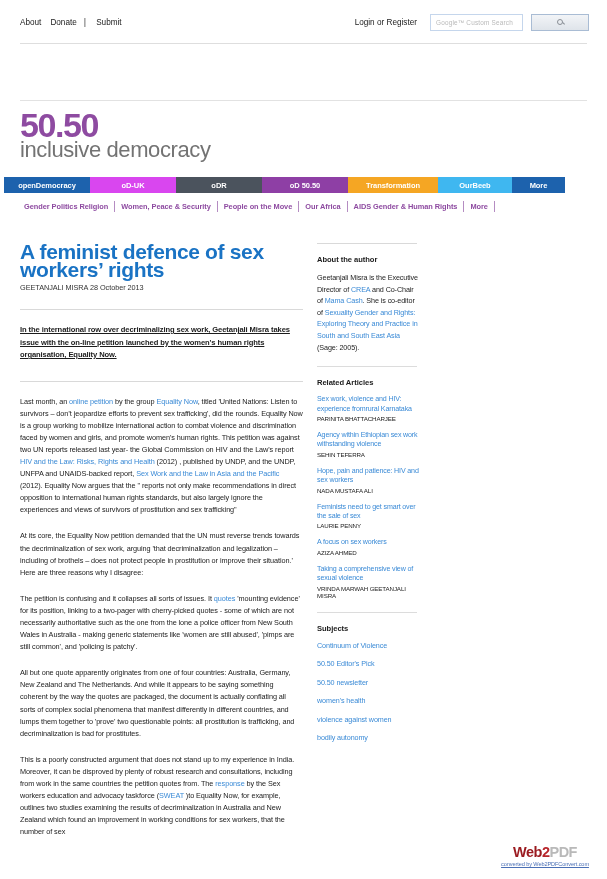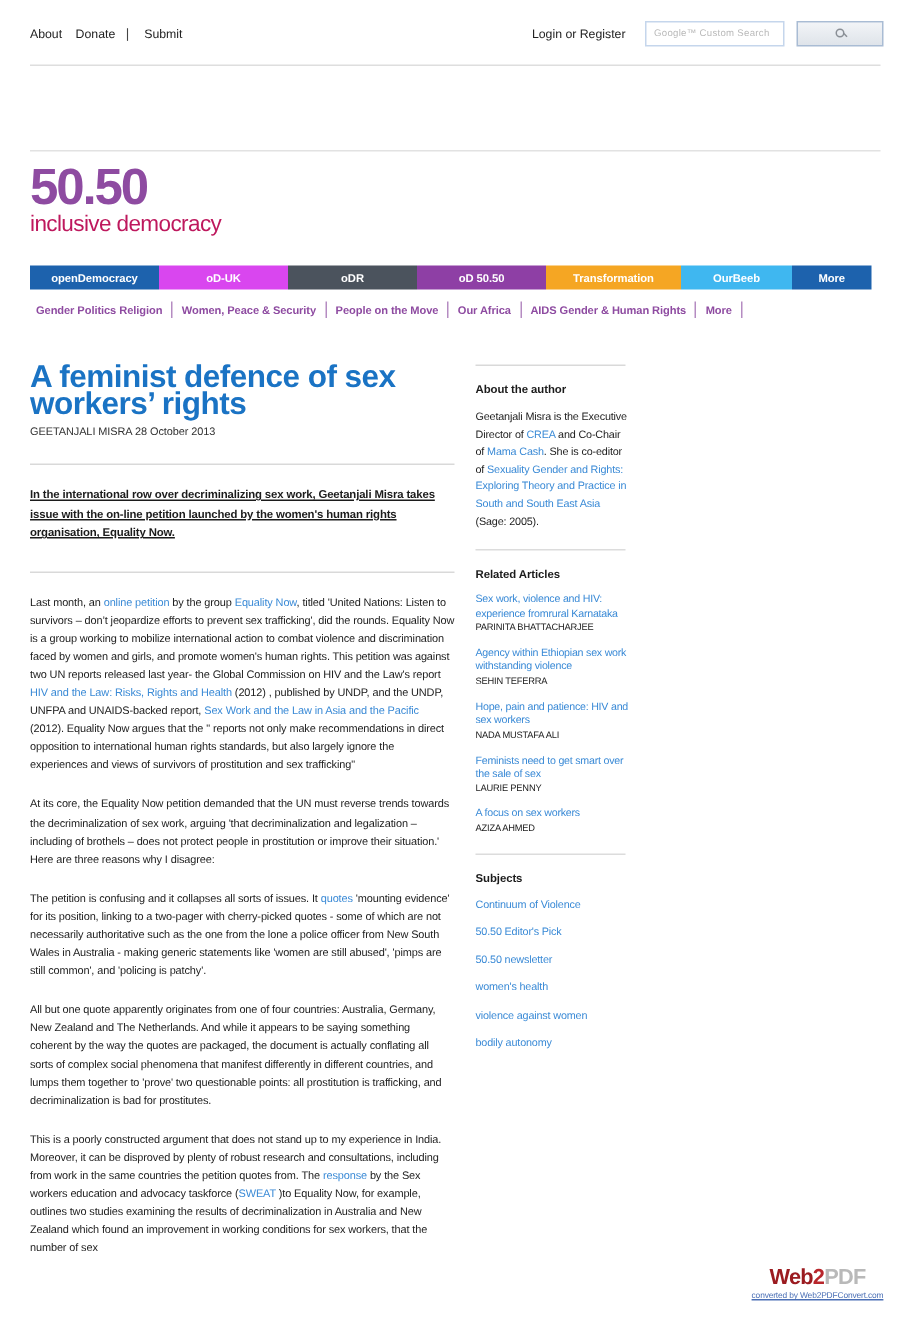--- a/index.html
+++ b/index.html
@@ -111,31 +111,31 @@
   }
   .logo-main {
     font-size: 34px;
     font-weight: bold;
     color: #8e4ba1;
     letter-spacing: -1.4px;
     line-height: 36px;
     font-family: "Liberation Sans", sans-serif;
   }
   .logo-sub {
-    font-size: 15px;
-    color: #be185d;
+    font-size: 22px;
+    color: #737373;
     letter-spacing: -0.4px;
     line-height: 20px;
     margin-top: -3px;
   }
 
   
   .nav-primary {
     position: absolute;
-    left: 20px; top: 177px;
+    left: 4px; top: 177px;
     width: 567px; height: 16px;
     display: flex;
   }
   .nav-item {
     height: 16px;
     display: flex;
     align-items: center;
     justify-content: center;
     color: #ffffff;
     font-size: 7.5px;
@@ -404,20 +404,24 @@
           <span class="rel-author">NADA MUSTAFA ALI</span>
         </div>
         <div class="rel-item">
           <a class="rel-title" href="#">Feminists need to get smart over the sale of sex</a>
           <span class="rel-author">LAURIE PENNY</span>
         </div>
         <div class="rel-item">
           <a class="rel-title" href="#">A focus on sex workers</a>
           <span class="rel-author">AZIZA AHMED</span>
         </div>
+        <div class="rel-item">
+          <a class="rel-title" href="#">Taking a comprehensive view of sexual violence</a>
+          <span class="rel-author">VRINDA MARWAH GEETANJALI MISRA</span>
+        </div>
       </div>
 
     <div class="side-sep"></div>
     <div class="side-head">Subjects</div>
     <div id="subjects-list">
         <a class="subj-item" href="#">Continuum of Violence</a>
         <a class="subj-item" href="#">50.50 Editor's Pick</a>
         <a class="subj-item" href="#">50.50 newsletter</a>
         <a class="subj-item" href="#">women's health</a>
         <a class="subj-item" href="#">violence against women</a>

